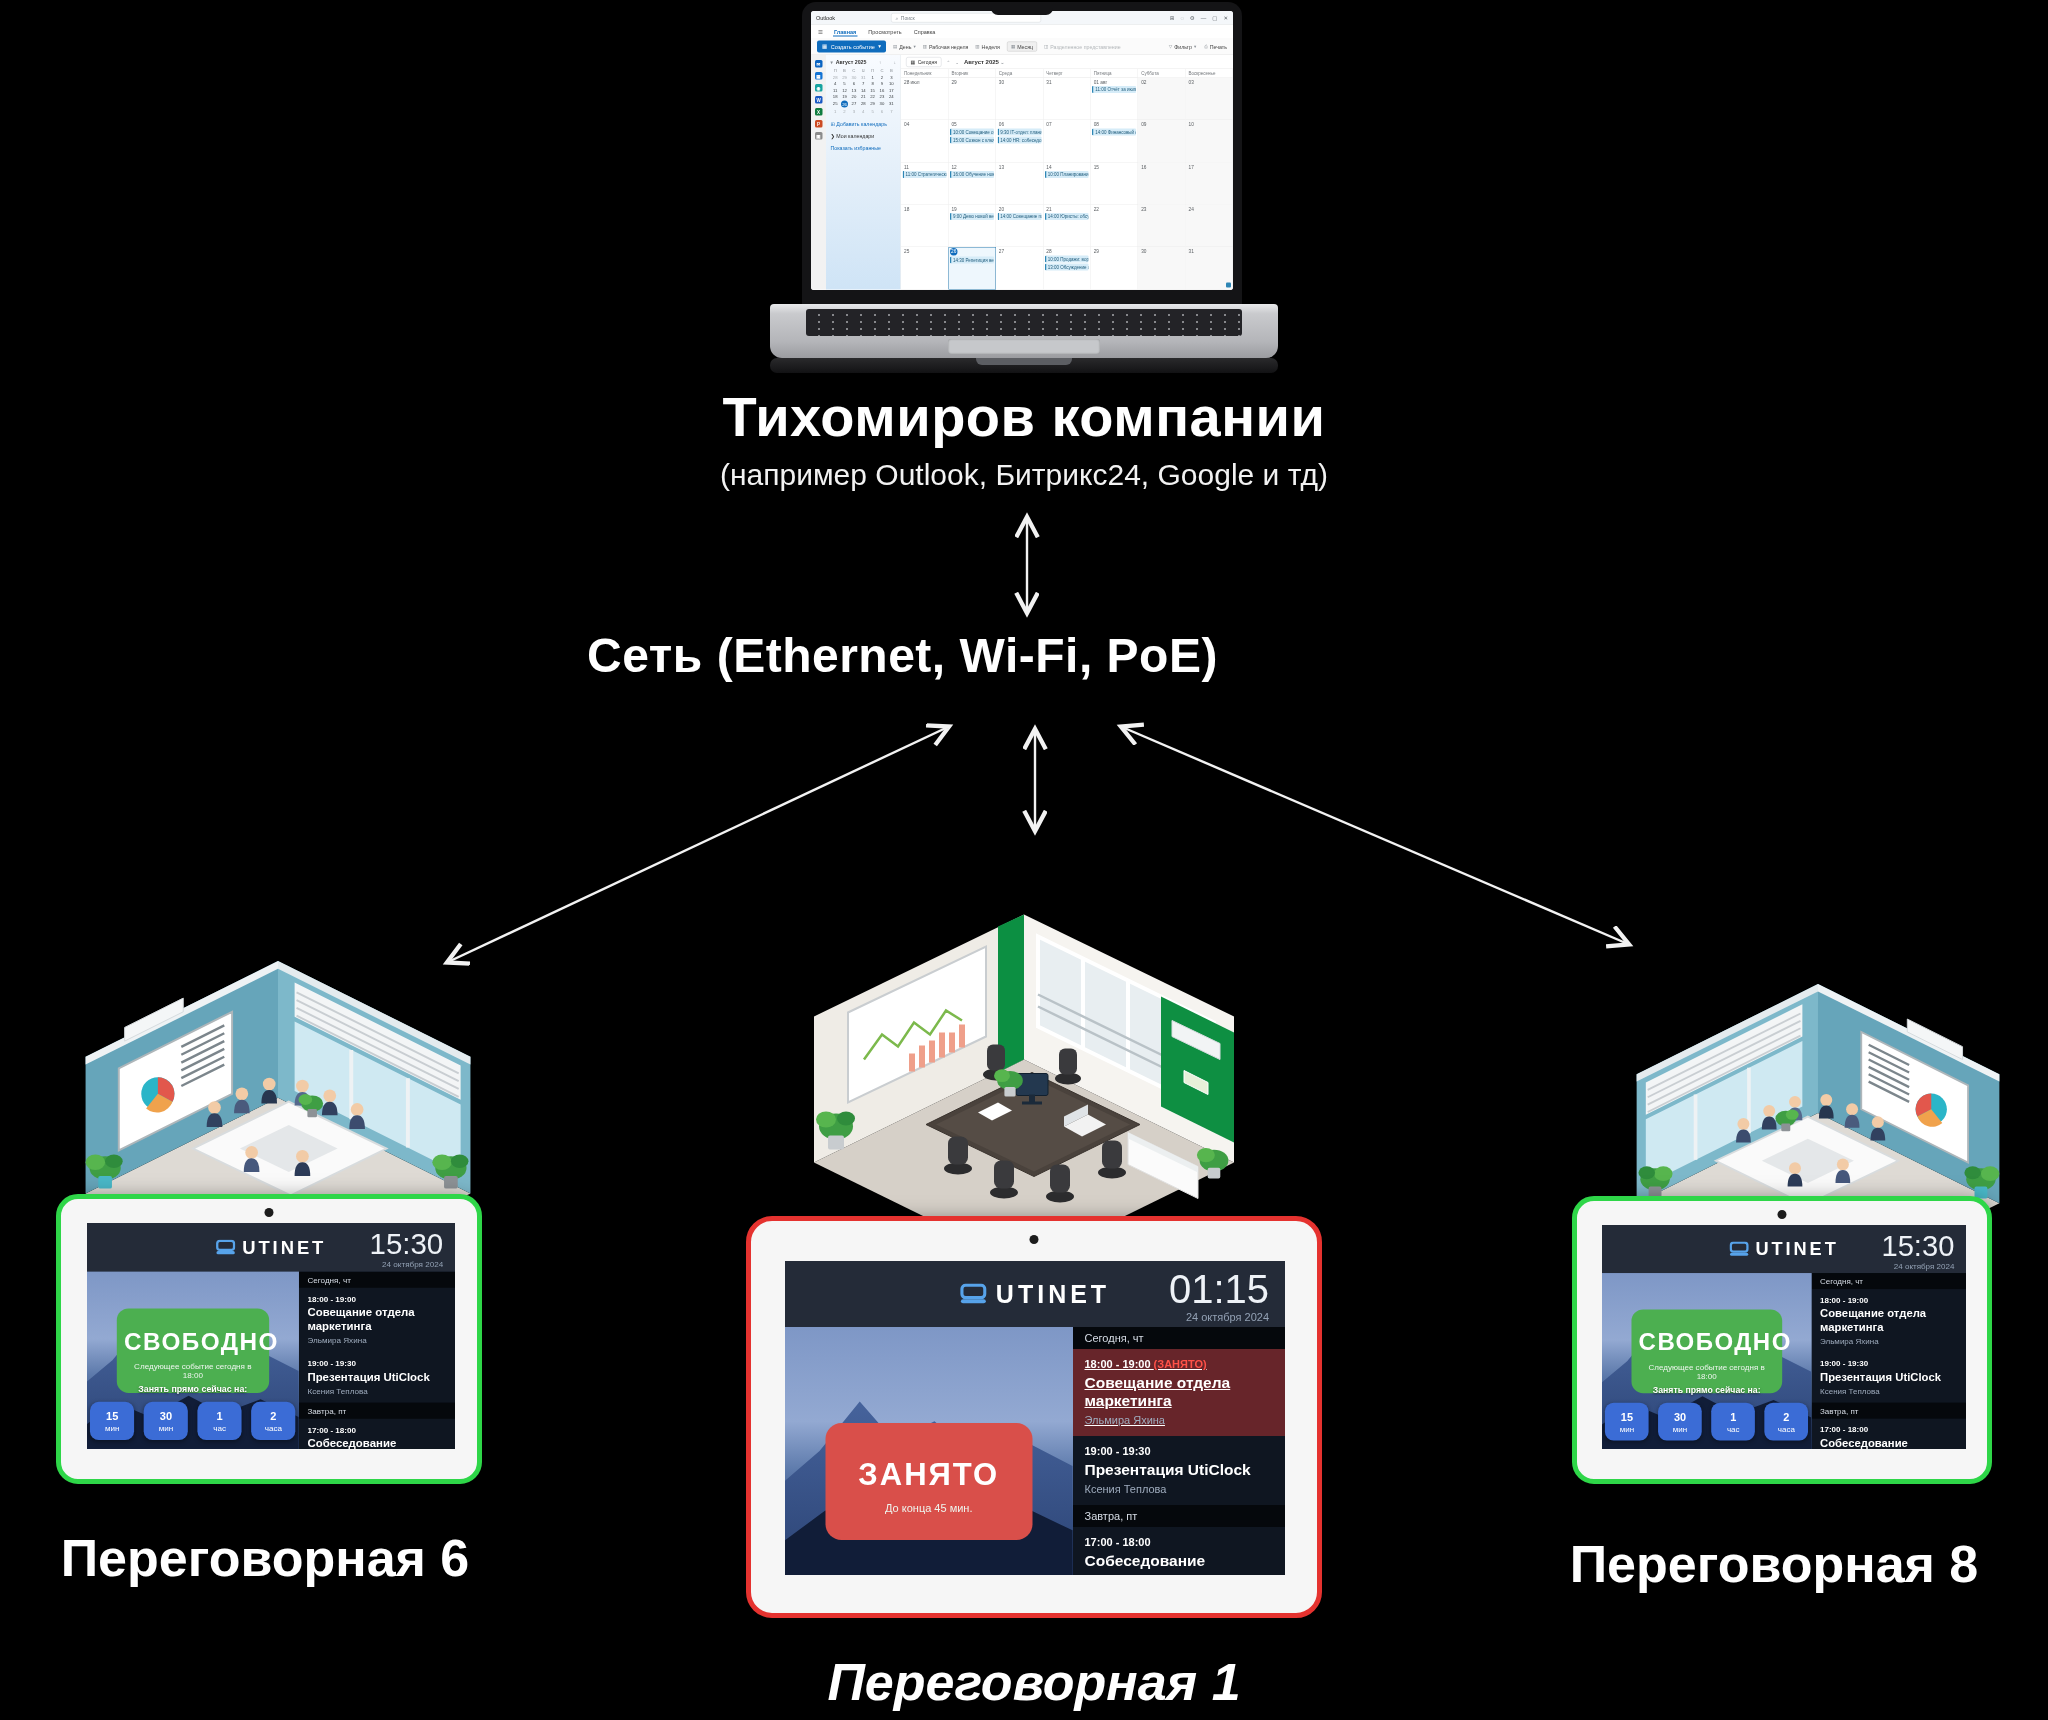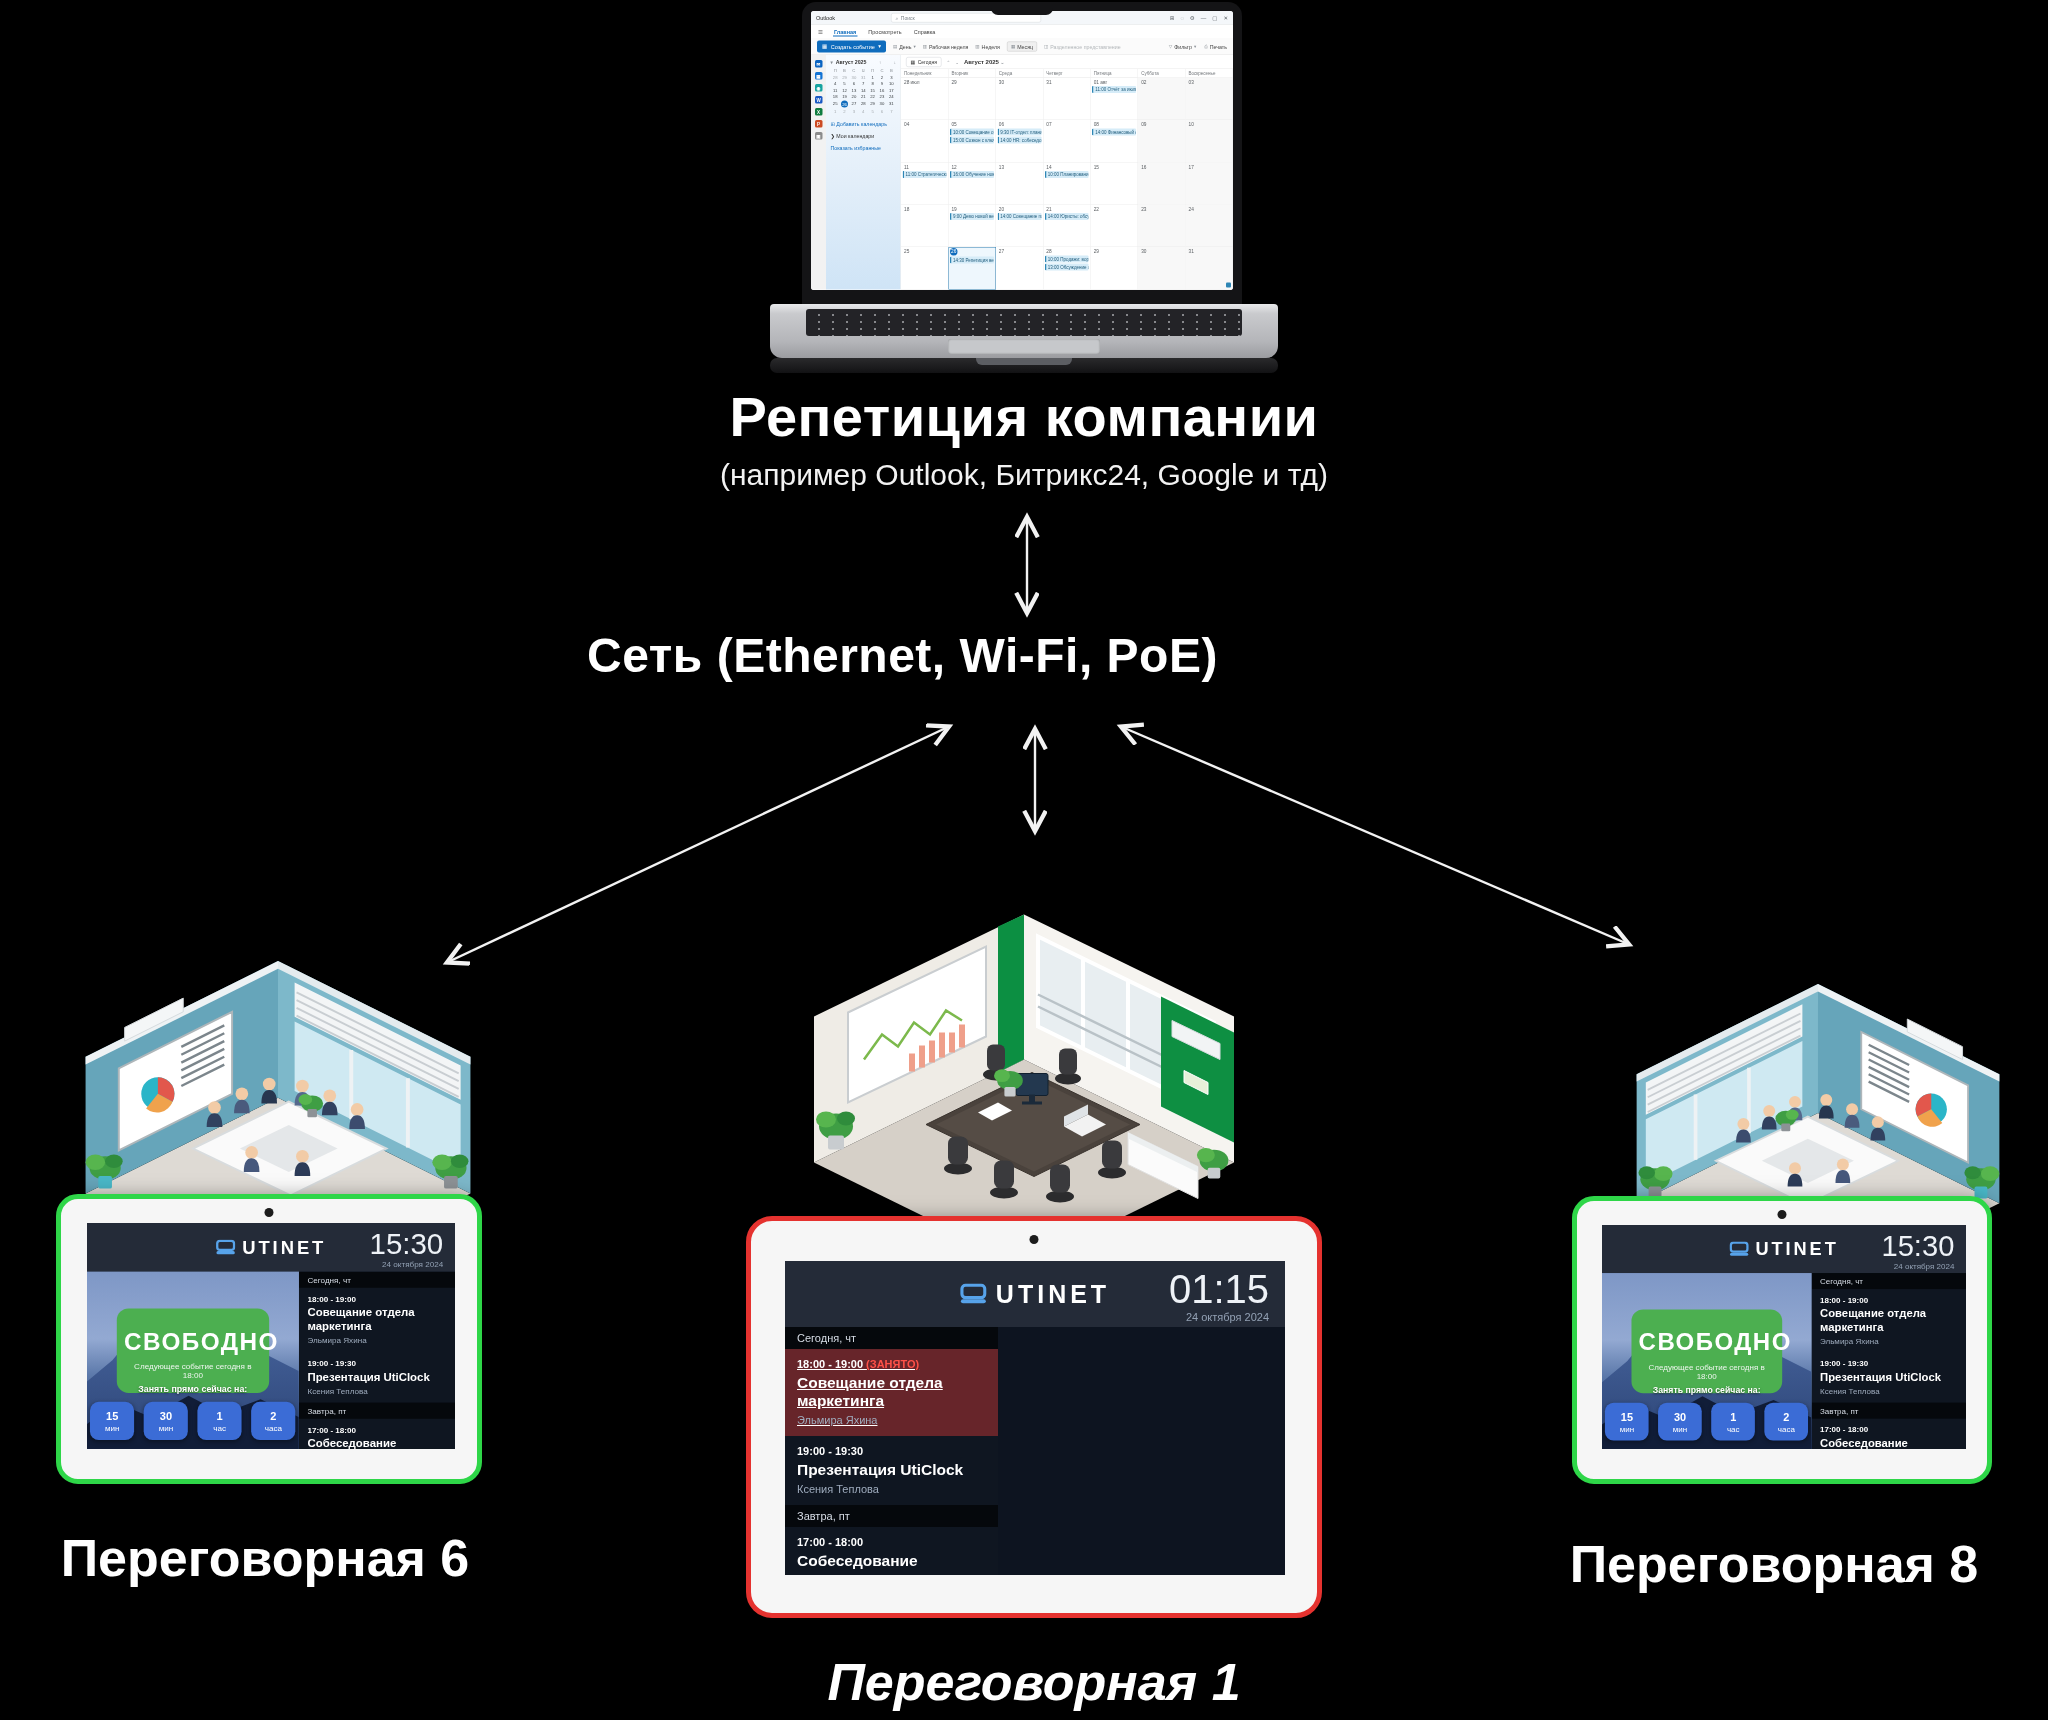--- a/index.html
+++ b/index.html
@@ -518,21 +518,21 @@
   </div>
 </div>
 <div class="abs laptop-base">
   <div class="laptop-keys"></div>
   <div class="laptop-trackpad"></div>
 </div>
 <div class="abs laptop-front">
   <div class="laptop-grip"></div>
 </div>
 
-<div class="abs title-main">Репетиция компании</div>
+<div class="abs title-main">Тихомиров компании</div>
 <div class="abs title-sub">(например Outlook, Битрикс24, Google и тд)</div>
 <div class="abs network-label">Сеть (Ethernet, Wi-Fi, PoE)</div>
 
 <svg id="arrow-layer" class="abs">
   <defs>
     <marker id="ah" markerWidth="12" markerHeight="12" refX="8.5" refY="5" orient="auto-start-reverse">
       <path d="M0.5,0.5 L9,5 L0.5,9.5" fill="none" stroke="#f2f2f2" stroke-width="1.8"></path>
     </marker>
   </defs>
   <g stroke="#f2f2f2" stroke-width="2.4" fill="none">
@@ -634,20 +634,26 @@
               <rect x="1" y="15" width="24" height="4" rx="2" fill="#57a3ea"></rect>
             </svg>
           <span class="logo-tx">UTINET</span>
         </div>
         <div class="tab-clock">
           <div class="tab-time">01:15</div>
           <div class="tab-date">24 октября 2024</div>
         </div>
       </div>
       <div class="tab-body">
+        <div class="tab-photo">
+          <div class="status-card status-busy">
+            <div class="status-word">ЗАНЯТО</div>
+            <div class="status-sub">До конца 45 мин.</div>
+          </div>
+        </div>
         <div class="tab-sched">
             <div class="sched-list">
               <div class="sec-h">Сегодня, чт</div>
               <div class="s-item s-busy">
                 <div class="s-time">18:00 - 19:00 <span class="s-tag">(ЗАНЯТО)</span></div>
                 <div class="s-title">Совещание отдела маркетинга</div>
                 <div class="s-person">Эльмира Яхина</div>
               </div>
               <div class="s-item">
                 <div class="s-time">19:00 - 19:30</div>

